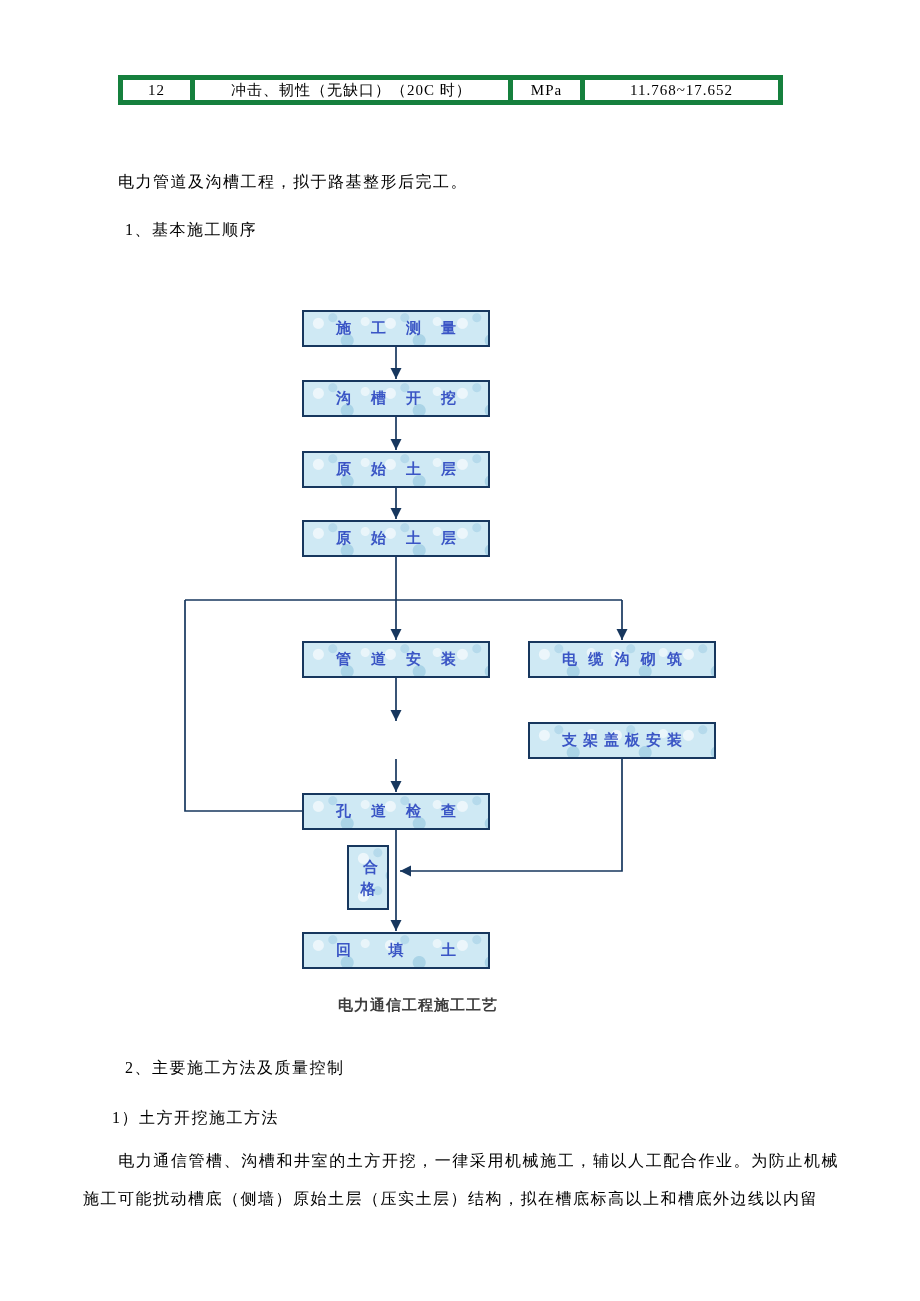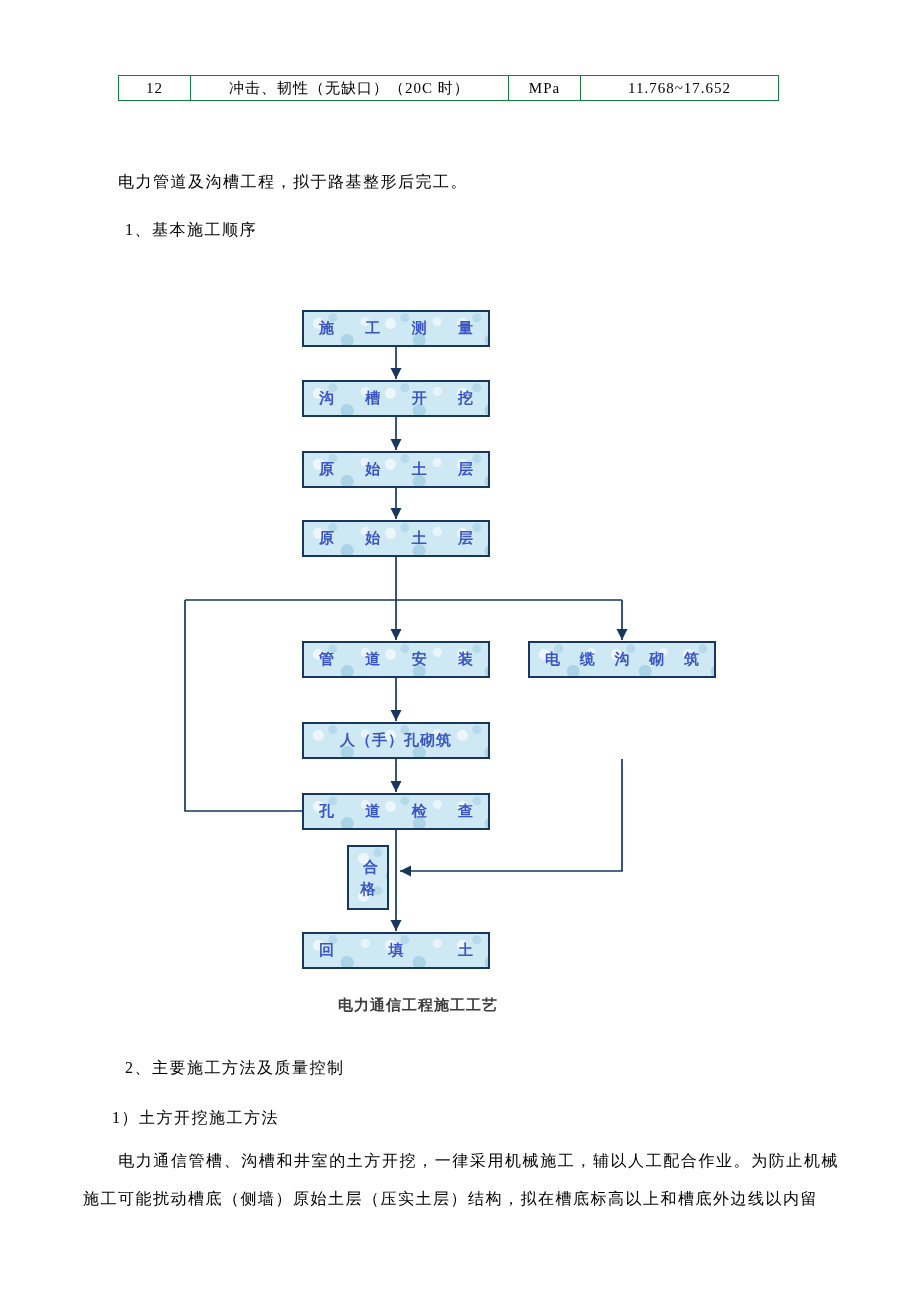--- a/index.html
+++ b/index.html
@@ -2,21 +2,21 @@
 <html><head>
 <meta charset="utf-8">
 <style>
   *{margin:0;padding:0;box-sizing:border-box}
   html,body{background:#ffffff}
   body{font-family:"Liberation Serif","DejaVu Serif",serif;color:#000}
   .page{position:relative;width:920px;height:1301px;background:#fff;overflow:hidden}
 
   
   .spec-table{position:absolute;left:118px;top:75px;border-collapse:collapse;table-layout:fixed;font-size:15px;color:#000}
-  .spec-table td{border:1px solid #15803d;height:25px;text-align:center;vertical-align:middle;letter-spacing:1px;overflow:hidden;white-space:nowrap}
+  .spec-table td{border:5px solid #15803d;height:25px;text-align:center;vertical-align:middle;letter-spacing:1px;overflow:hidden;white-space:nowrap}
   .c1{width:72px}.c2{width:318px}.c3{width:72px}.c4{width:198px}
 
   
   .heading{position:absolute;left:83px;top:126px;font-family:"Liberation Sans","DejaVu Sans",sans-serif;font-size:17px;font-weight:bold;letter-spacing:1px}
   .txt{position:absolute;font-size:16px;letter-spacing:1.5px;white-space:nowrap}
   .intro{left:118px;top:172px}
   .item1{left:125px;top:220px}
   .item2{left:125px;top:1058px}
   .sub1{left:112px;top:1108px}
   .para{position:absolute;left:83px;top:1142px;width:756px;font-size:16px;letter-spacing:1.5px;line-height:38px;text-indent:2.2em;text-align:justify}
@@ -26,21 +26,21 @@
   .node{position:absolute;z-index:2;width:188px;height:37px;border:2px solid #17375e;display:flex;align-items:center;
     background-color:#cfe9f4;
     background-image:
       radial-gradient(circle at 20% 30%,rgba(255,255,255,.6) 0 5px,rgba(255,255,255,0) 6px),
       radial-gradient(circle at 60% 75%,rgba(164,208,229,.85) 0 6px,rgba(164,208,229,0) 7px),
       radial-gradient(circle at 85% 25%,rgba(255,255,255,.55) 0 4px,rgba(255,255,255,0) 5px),
       radial-gradient(circle at 40% 15%,rgba(164,208,229,.6) 0 4px,rgba(164,208,229,0) 5px);
     background-size:72px 38px;
     color:#3a55c5;font-family:"Liberation Sans","DejaVu Sans",sans-serif;font-weight:bold;font-size:15px}
   .node .nt{display:block;width:100%;text-align:center}
-  .node.spread .nt{text-align:justify;text-align-last:justify;padding:0 15px}
+  .node.spread .nt{text-align:justify;text-align-last:justify;padding:0 32px}
   .node.center .nt{letter-spacing:1px}
   .node.vert{width:42px;height:65px}
   .node.vert .nt{line-height:22px;padding:0 9px;word-break:break-all;text-align:right;text-align-last:center}
   .caption{position:absolute;left:300px;top:996px;width:236px;z-index:2;text-align:center;
     font-family:"Liberation Sans","DejaVu Sans",sans-serif;font-weight:bold;font-size:15px;color:#3d3d3d;letter-spacing:1px}
 </style>
 </head>
 <body>
 
 <div class="page">
@@ -92,22 +92,22 @@
   </div>
   <div class="node spread" style="left:302px;top:520px">
     <span class="nt">原始土层</span>
   </div>
   <div class="node spread" style="left:528px;top:641px">
     <span class="nt">电缆沟砌筑</span>
   </div>
   <div class="node spread" style="left:302px;top:641px">
     <span class="nt">管道安装</span>
   </div>
-  <div class="node center" style="left:302px;top:722px">
-    <span class="nt">人（手）孔砌筑</span>
+  <div class="node spread" style="left:528px;top:722px">
+    <span class="nt">支架盖板安装</span>
   </div>
   <div class="node spread" style="left:302px;top:793px">
     <span class="nt">孔道检查</span>
   </div>
   <div class="node vert" style="left:347px;top:845px">
     <span class="nt">合格</span>
   </div>
   <div class="node spread" style="left:302px;top:932px">
     <span class="nt">回填土</span>
   </div>

